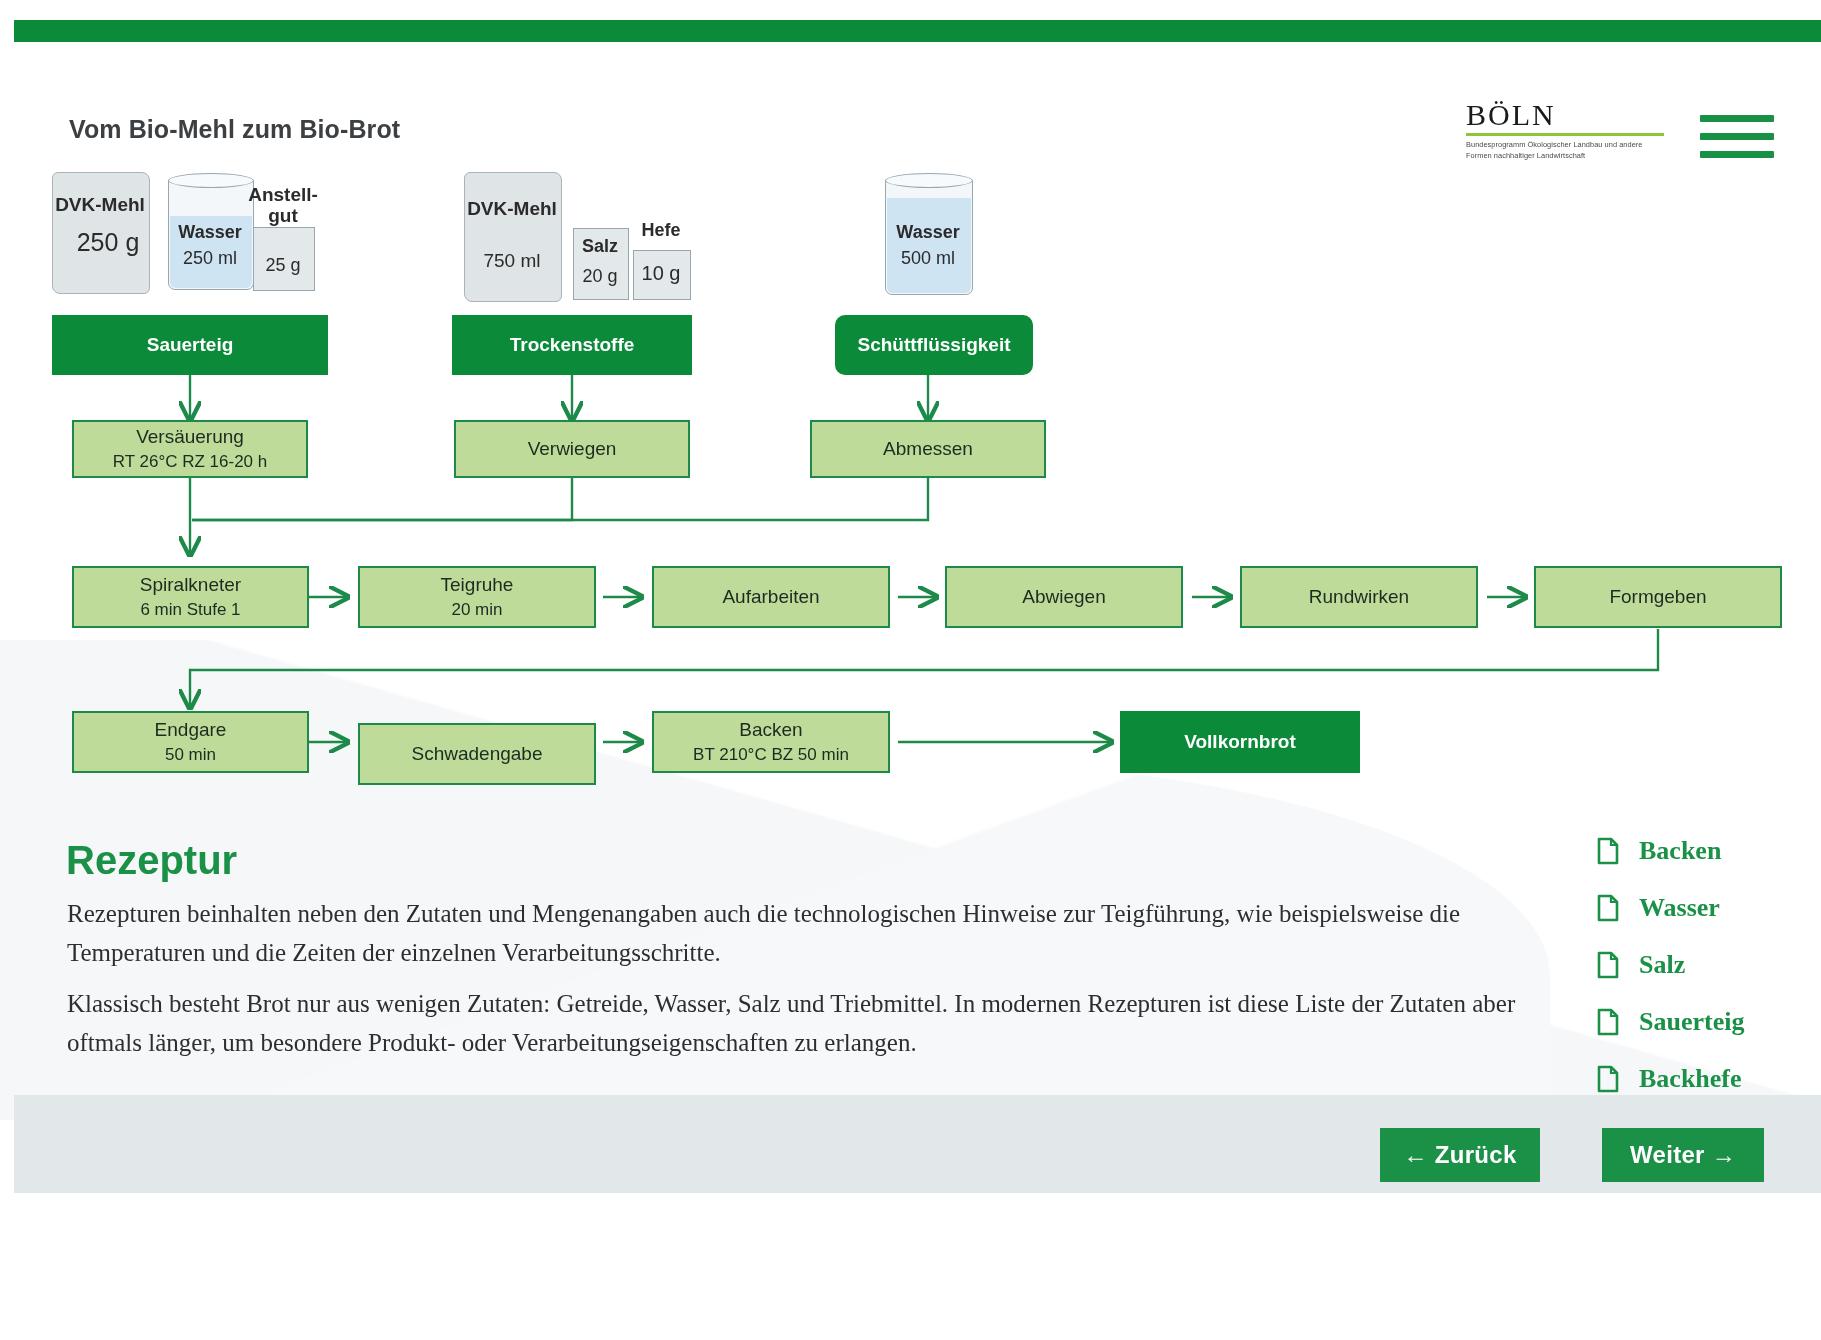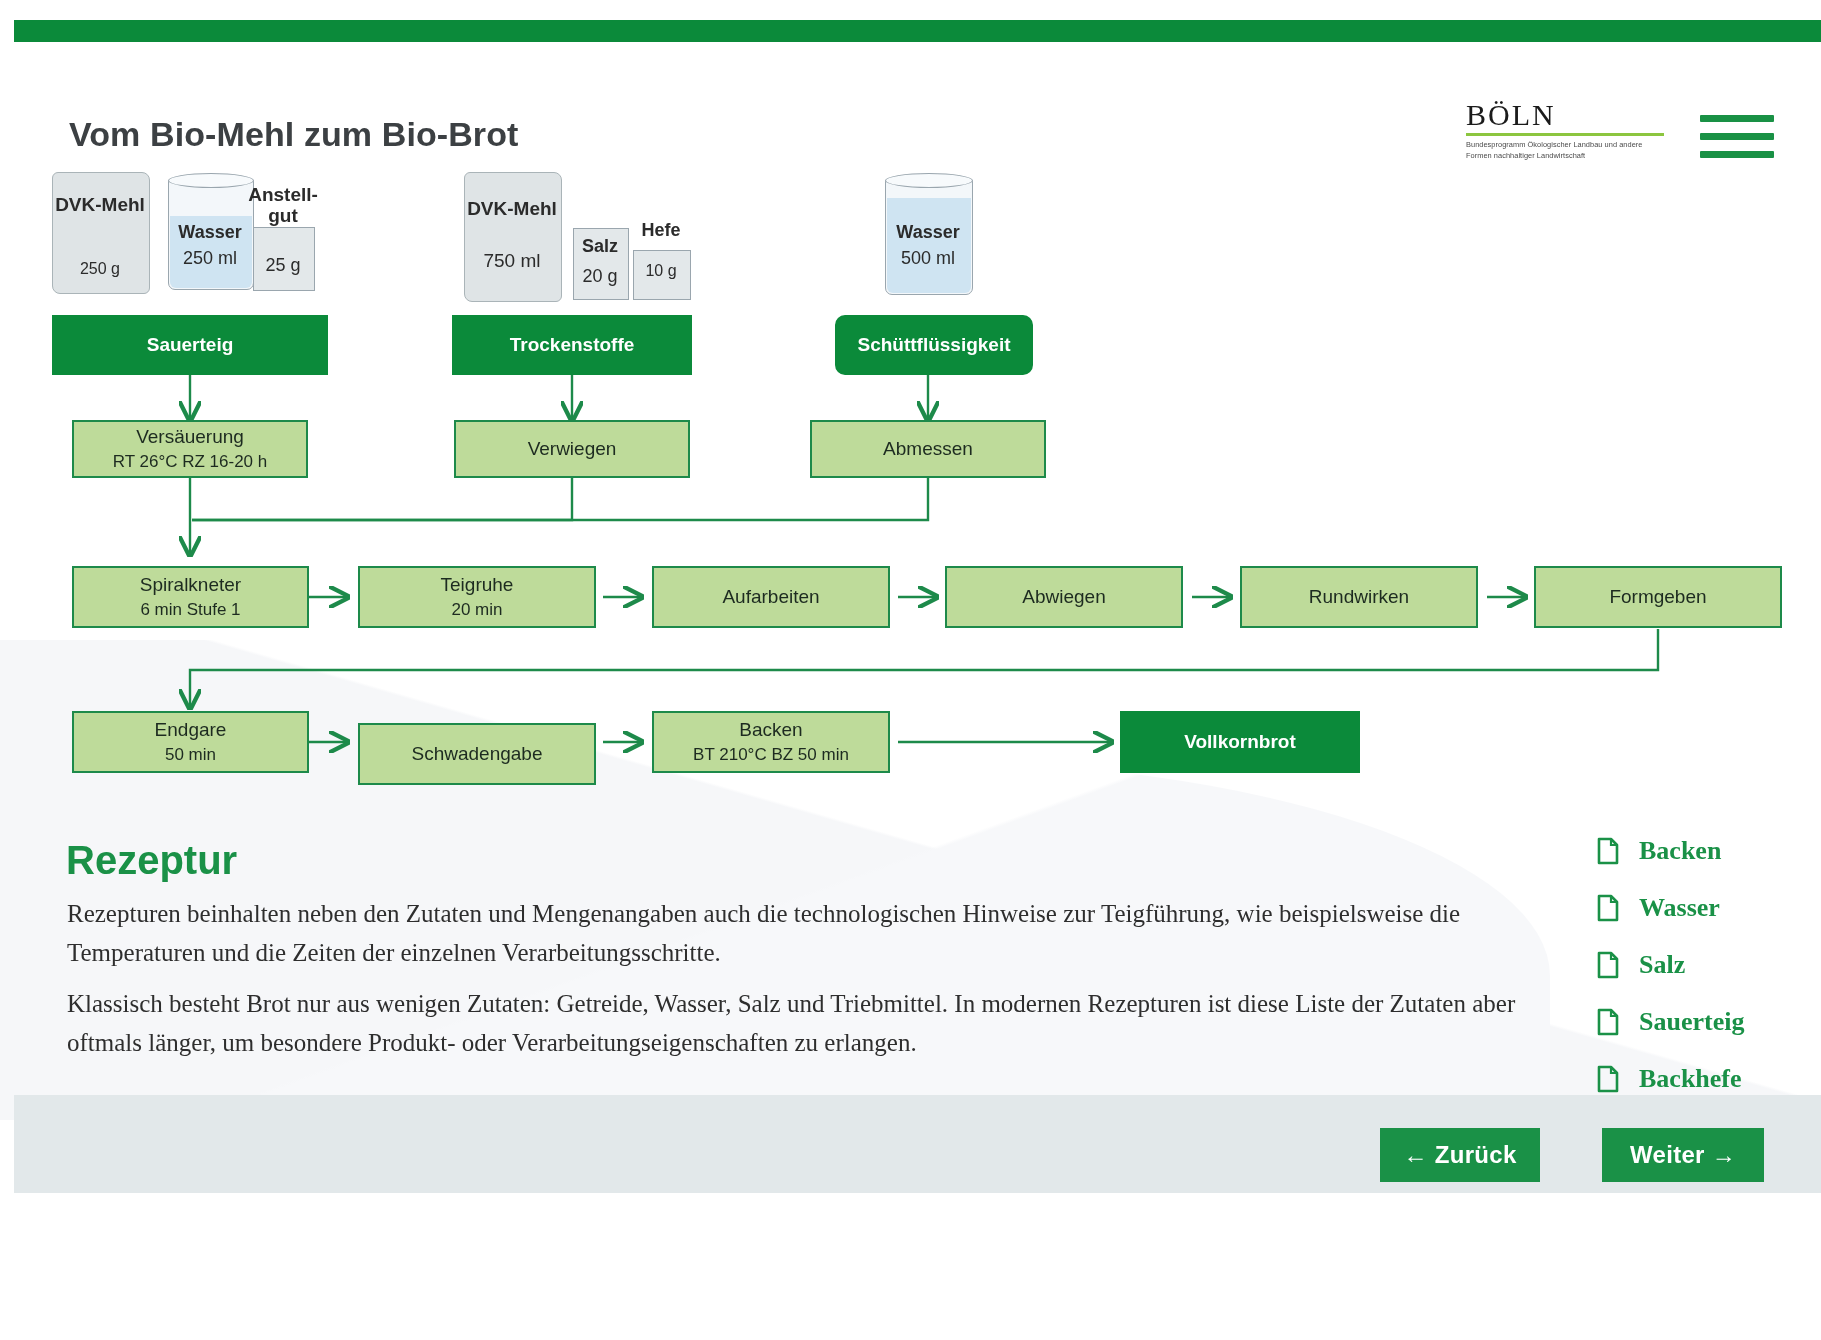--- a/index.html
+++ b/index.html
@@ -15,21 +15,21 @@
   .wm1{position:absolute;left:0;top:640px;width:1821px;height:480px;
        background:linear-gradient(196deg,#ffffff 0%,#ffffff 46%,#f6f7f9 46.3%,#f6f7f9 100%);
        pointer-events:none;}
   .wm2{position:absolute;left:260px;top:760px;width:1290px;height:360px;
        background:linear-gradient(160deg,rgba(246,247,249,0) 0%,rgba(246,247,249,0) 40%,#f7f8fa 40.5%,#f7f8fa 100%);
        border-radius:50% 50% 0 0 / 60% 60% 0 0;pointer-events:none;}
 
   .topbar{position:absolute;left:14px;top:20px;width:1807px;height:22px;background:#0b8a3a;}
 
   .header{position:absolute;left:14px;top:42px;width:1807px;height:100px;background:#fff;}
-  .page-title{position:absolute;left:55px;top:73px;font-size:34px;font-weight:bold;color:#3c4043;letter-spacing:.1px;}
+  .page-title{position:absolute;left:55px;top:73px;font-size:25px;font-weight:bold;color:#3c4043;letter-spacing:.1px;}
 
   
   .logo{position:absolute;left:1452px;top:58px;width:200px;}
   .logo-word{font-family:"Liberation Serif",serif;font-size:30px;letter-spacing:2px;color:#1b1b1b;line-height:1;}
   .logo-rule{width:198px;height:3px;background:#8cc63f;margin-top:3px;}
   .logo-sub{font-size:7.4px;line-height:1.45;color:#4a4a4a;margin-top:4px;letter-spacing:.05px;}
 
   .hamburger{position:absolute;left:1686px;top:73px;width:74px;height:44px;cursor:pointer;}
   .hamburger span{position:absolute;left:0;width:74px;height:7px;background:#199145;border-radius:1px;}
   .hamburger span:nth-child(1){top:0;}
@@ -132,21 +132,21 @@
 
         <path d="M309,742 L348,742" marker-end="url(#arr)"></path>
         <path d="M603,742 L642,742" marker-end="url(#arr)"></path>
         <path d="M898,742 L1112,742" marker-end="url(#arr)"></path>
       </g>
     </svg>
 
     <div class="ing" style="left:52px;top:172px;width:96px;height:120px;">
       <div class="bag" style="left:0;top:0;width:96px;height:120px;"></div>
       <div class="cap" style="top:22px;font-size:19px;font-weight:600;">DVK-Mehl</div>
-      <div class="cap" style="top:88px;font-size:16px;">250 g</div>
+      <div class="cap" style="top:56px;font-size:25px;padding-left:8px;">250 g</div>
     </div>
 
     <div class="ing" style="left:168px;top:178px;width:84px;height:110px;">
       <div class="glass" style="left:0;top:0;width:84px;height:110px;">
         <div class="water" style="height:72px;"></div>
         <div class="rim"></div>
       </div>
       <div class="cap" style="top:44px;font-size:18px;font-weight:600;">Wasser</div>
       <div class="cap" style="top:70px;font-size:18px;">250 ml</div>
     </div>
@@ -165,21 +165,21 @@
 
     <div class="ing" style="left:573px;top:228px;width:54px;height:70px;">
       <div class="boxcont" style="left:0;top:0;width:54px;height:70px;"></div>
       <div class="cap" style="top:8px;font-size:18px;font-weight:600;">Salz</div>
       <div class="cap" style="top:38px;font-size:18px;">20 g</div>
     </div>
 
     <div class="ing" style="left:633px;top:250px;width:56px;height:48px;">
       <div class="boxcont" style="left:0;top:0;width:56px;height:48px;"></div>
       <div class="cap" style="top:-30px;font-size:18px;font-weight:600;">Hefe</div>
-      <div class="cap" style="top:12px;font-size:16px;">10 g</div>
+      <div class="cap" style="top:12px;font-size:20px;">10 g</div>
     </div>
 
     <div class="ing" style="left:885px;top:178px;width:86px;height:115px;">
       <div class="glass" style="left:0;top:0;width:86px;height:115px;">
         <div class="water" style="height:95px;"></div>
         <div class="rim"></div>
       </div>
       <div class="cap" style="top:44px;font-size:18px;font-weight:600;">Wasser</div>
       <div class="cap" style="top:70px;font-size:18px;">500 ml</div>
     </div>

